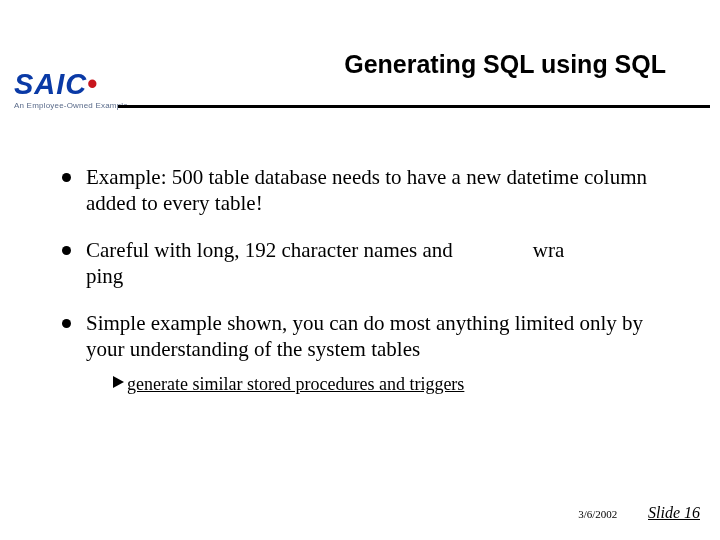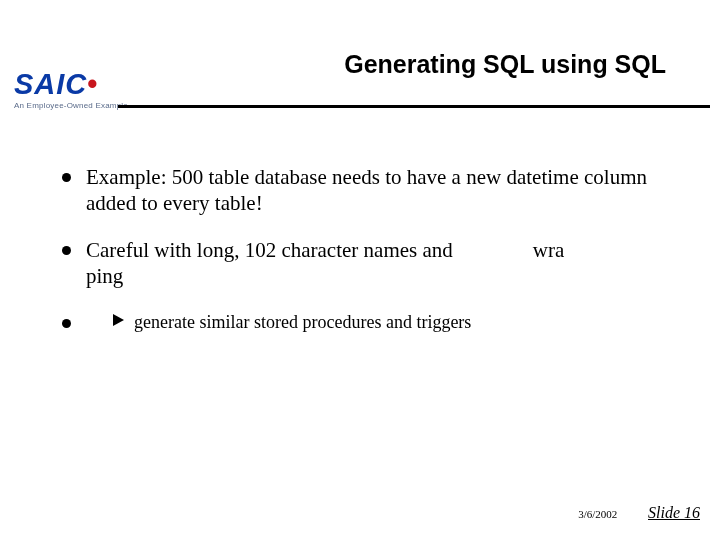--- a/index.html
+++ b/index.html
@@ -92,23 +92,24 @@
   }
   .frag { display: inline; }
   .gap1 { display: inline-block; width: 80px; }
   ul.sub {
     list-style: none;
     margin: 10px 0 0 0;
     padding: 0 0 0 28px;
   }
   ul.sub > li {
     position: relative;
-    padding-left: 20px;
+    padding-left: 13px;
     font-size: 18px;
     line-height: 1.25;
+    text-decoration: underline;
   }
   ul.sub > li .arrow {
     position: absolute;
     left: -2px;
     top: 2px;
     width: 14px;
     height: 14px;
   }
   .footer {
     position: absolute;
@@ -136,24 +137,25 @@
   </div>
 
   <div class="rule"></div>
 
   <div class="content">
     <ul class="bullets">
       <li>
         <span>Example: 500 table database needs to have a new datetime column added to every table!</span>
       </li>
       <li>
-        <span class="frag">Careful with long, 102 character names and</span><span class="gap1"></span><span class="frag">wra</span><br>
+        <span class="frag">Careful with long, 192 character names and</span><span class="gap1"></span><span class="frag">wra</span><br>
         <span class="frag">ping</span>
       </li>
       <li>
+        <span>Simple example shown, you can do most anything limited only by your understanding of the system tables</span>
         <ul class="sub">
           <li>
             <svg class="arrow" viewBox="0 0 14 14">
               <polygon points="1,1 12,7 1,13" fill="#000"></polygon>
             </svg>
             <span>generate similar stored procedures and triggers</span>
           </li>
         </ul>
       </li>
     </ul>

